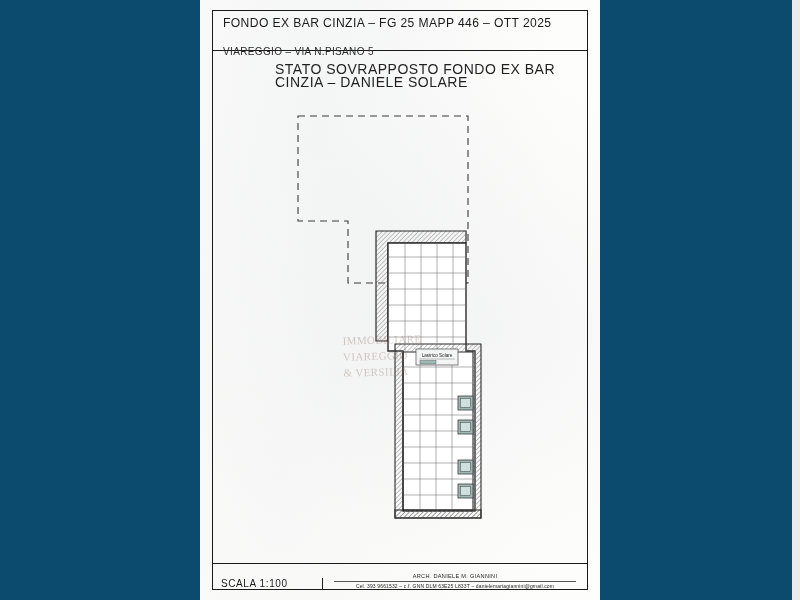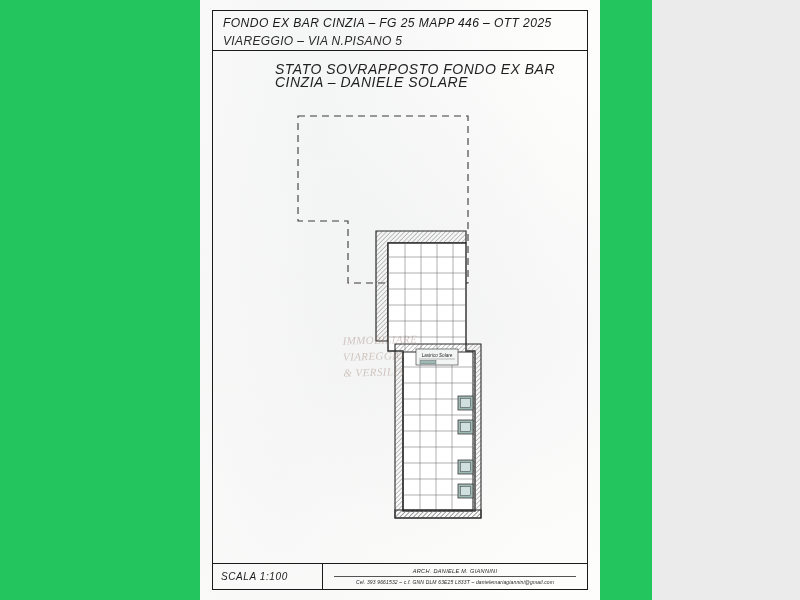--- a/index.html
+++ b/index.html
@@ -7,24 +7,23 @@
     padding: 0;
     width: 800px;
     height: 600px;
     overflow: hidden;
     background: #ebebeb;
     font-family: "Liberation Sans", sans-serif;
   }
 
   #stage {
     position: relative;
-    width: 652px;
+    width: 792px;
     height: 600px;
-    background: #22c55e;
-    font-style: italic;
+    background: #0c4a6e;
   }
 
   
   #sheet {
     position: absolute;
     left: 200px;
     top: 0px;
     width: 400px;
     height: 600px;
     background: #fdfdfc;
@@ -71,24 +70,24 @@
     font-size: 12.5px;
     letter-spacing: 0.4px;
     color: #1a1a1a;
     white-space: nowrap;
     transform: scaleX(0.97);
     transform-origin: left center;
   }
 
   .title-sub {
     font-family: "Liberation Sans", sans-serif;
-    font-size: 12px;
+    font-size: 10px;
     letter-spacing: 0.35px;
     color: #2a2a2a;
-    margin-top: 4px;
+    margin-top: 16px;
     white-space: nowrap;
   }
 
   
   #drawing-heading {
     position: absolute;
     left: 62px;
     top: 52px;
     font-size: 14px;
     letter-spacing: 0.5px;
@@ -100,20 +99,21 @@
   
   #bottom-block {
     position: absolute;
     left: 0;
     bottom: 0;
     width: 100%;
     height: 26px;
     border-top: 1.3px solid #1b1b1b;
     box-sizing: border-box;
     display: flex;
+    align-items: flex-end;
   }
   #scale-cell {
     width: 110px;
     border-right: 1.3px solid #1b1b1b;
     box-sizing: border-box;
     display: flex;
     align-items: center;
     padding-left: 8px;
     font-size: 10px;
     letter-spacing: 0.6px;

